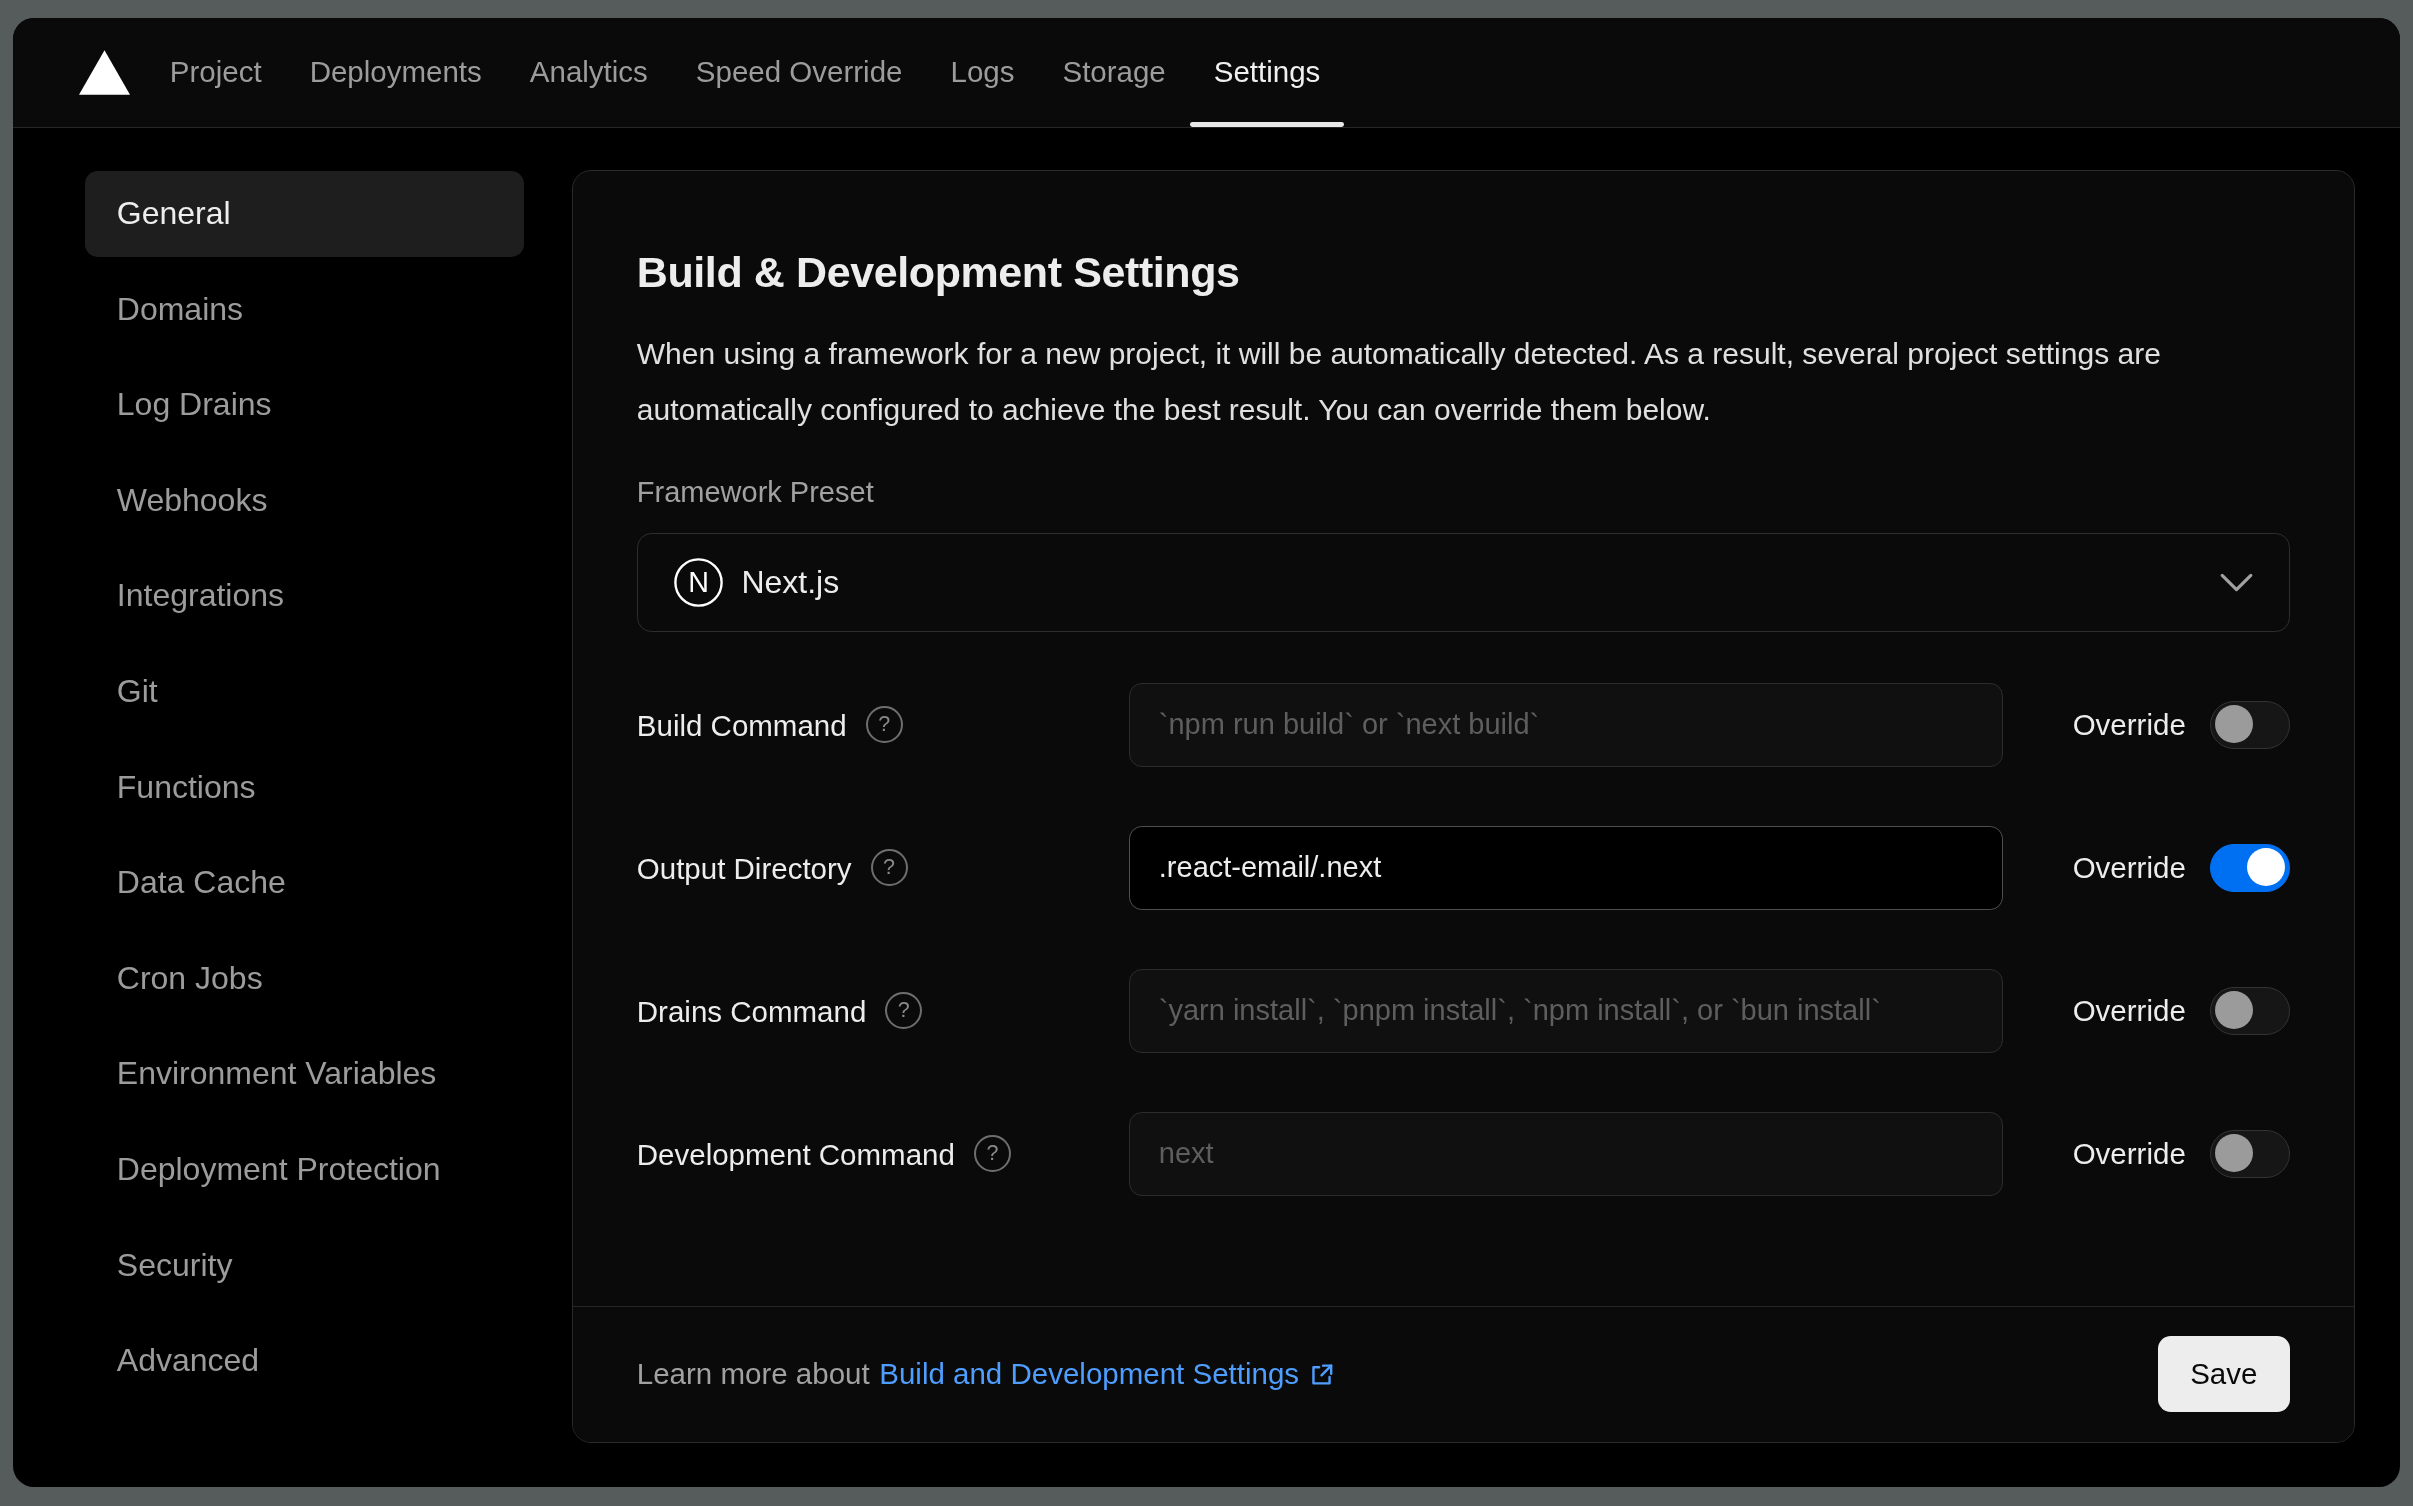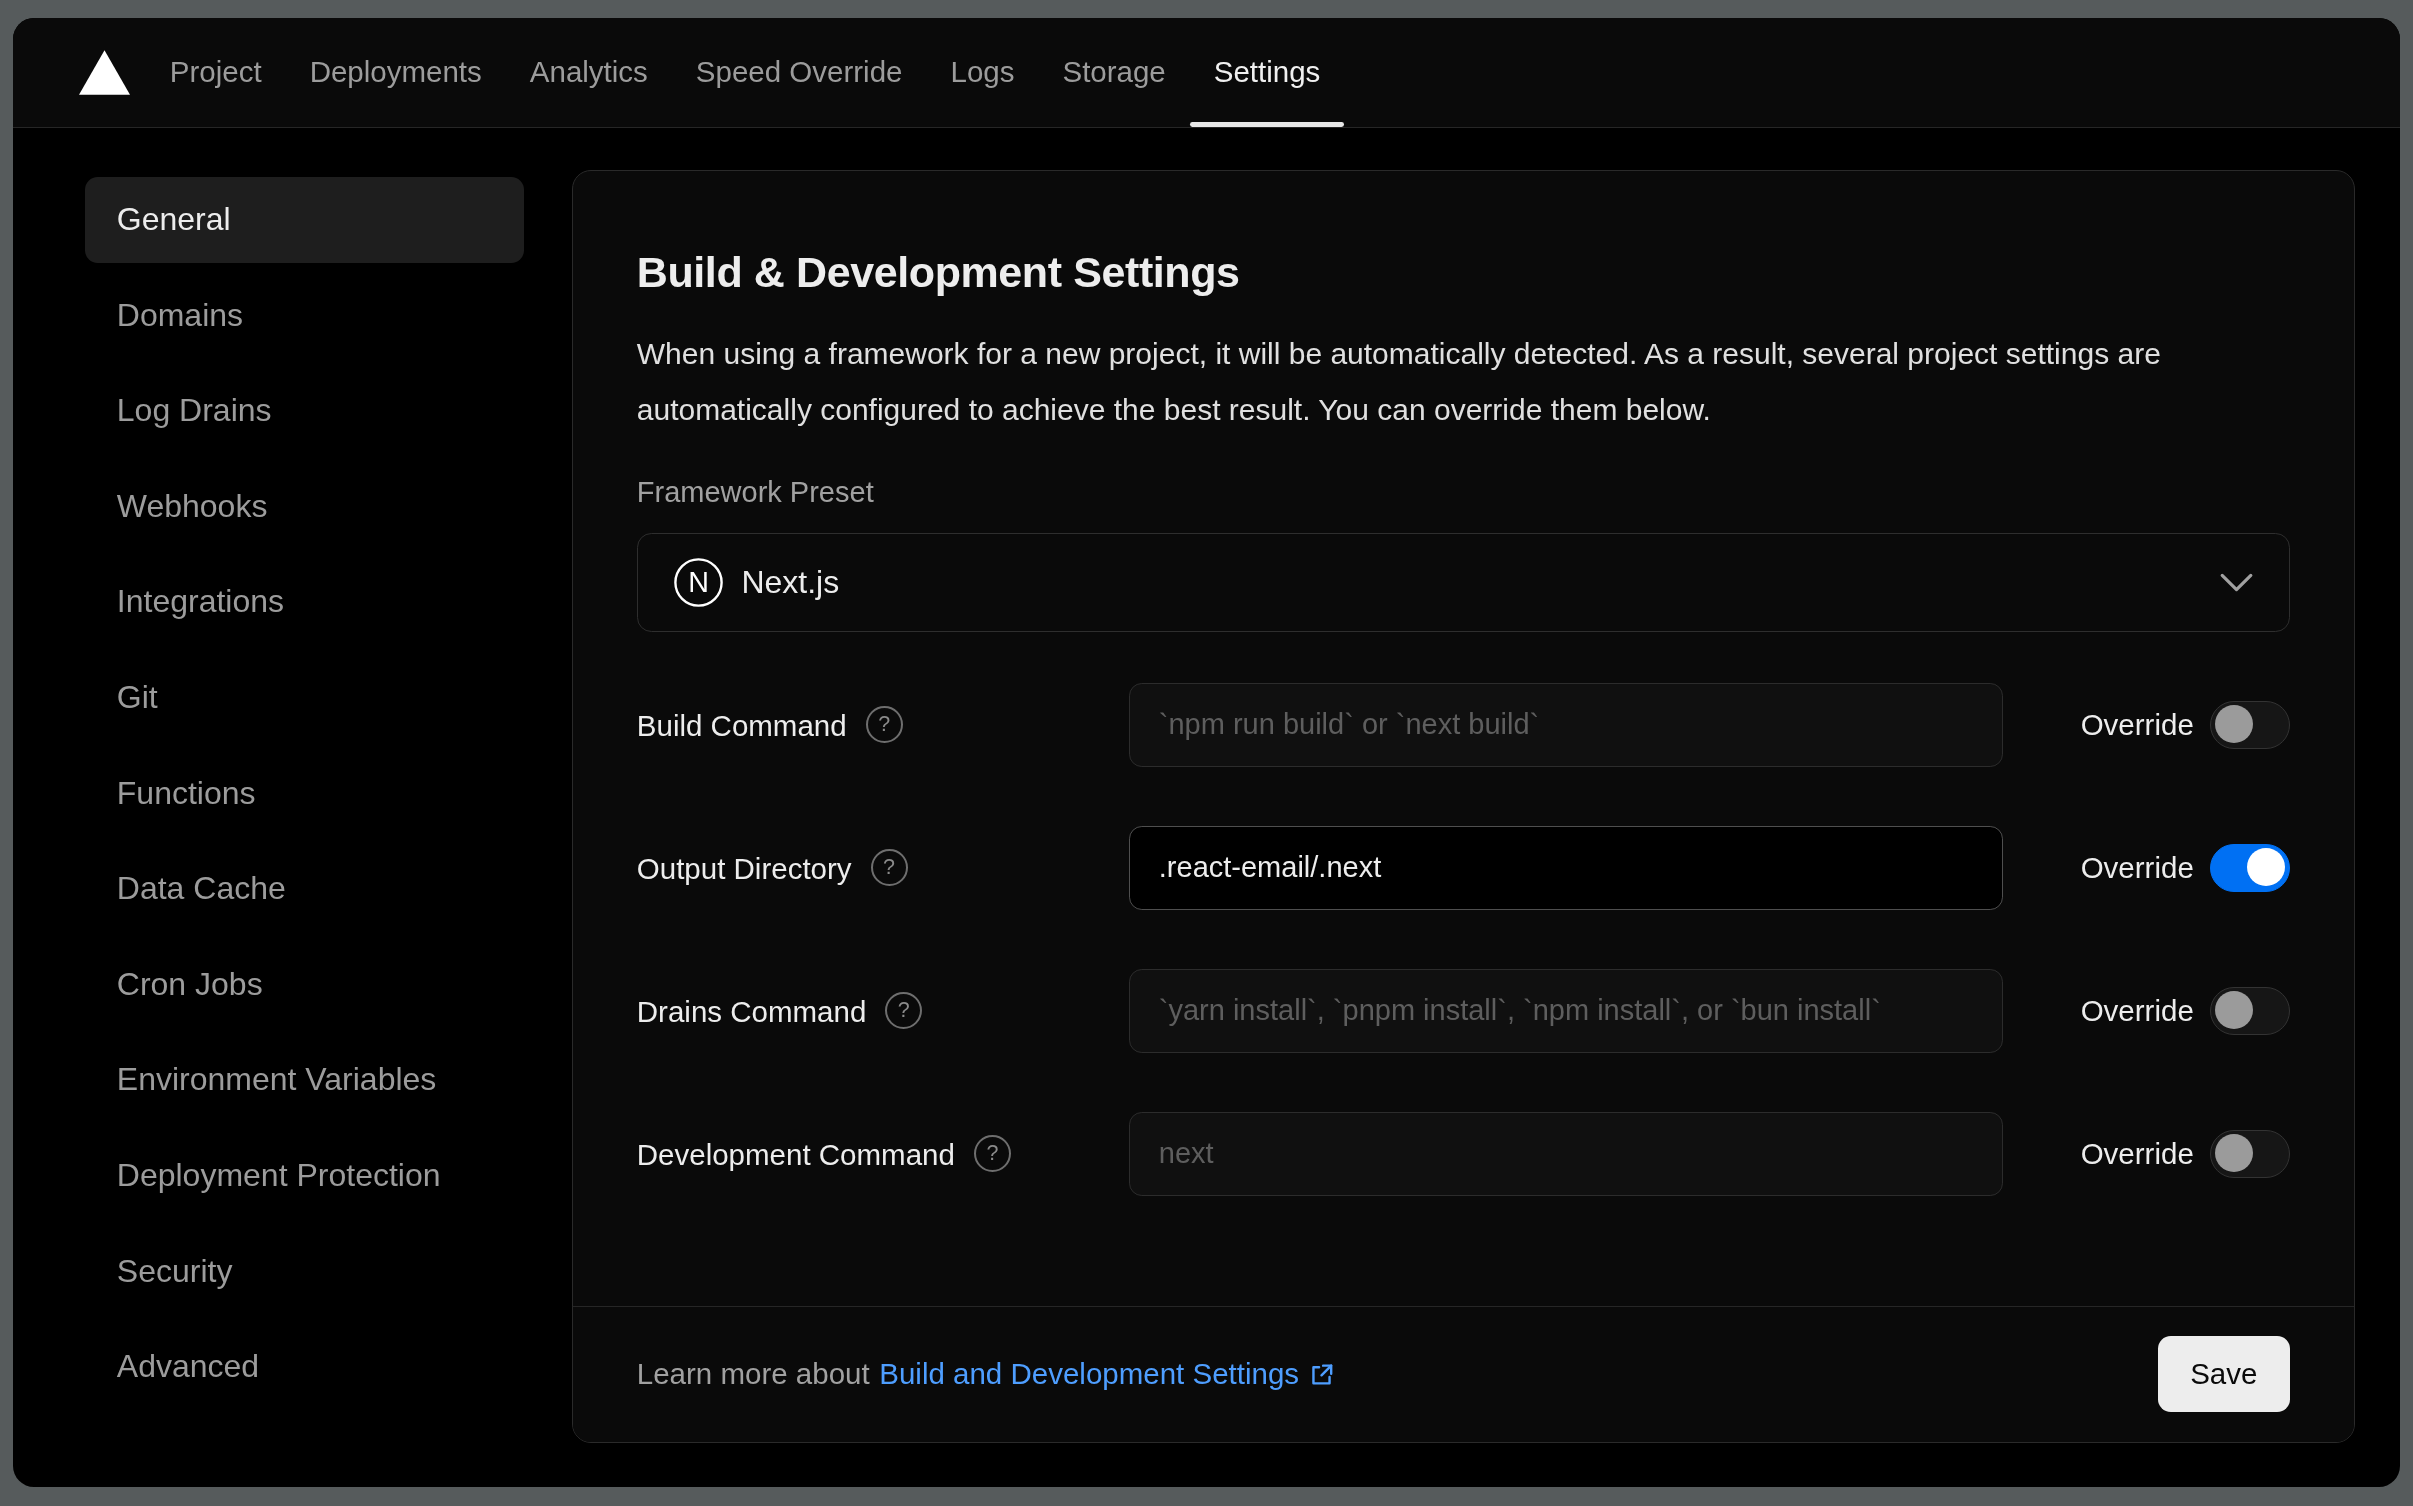--- a/index.html
+++ b/index.html
@@ -22,21 +22,21 @@
   .nav-item.active::after { content:""; position:absolute; left:-24px; right:-24px;
               bottom:0px; height:4.8px; background:#e8e8e8; border-radius:2.4px; }
 
   
   .content { flex:1; display:flex; align-items:flex-start; }
 
   
   .sidebar { width:439px; flex:none; margin:43px 0 0 72px; }
   .side-item { height:86px; margin-bottom:9.6px; border-radius:12.8px;
                display:flex; align-items:center; padding:0 32px;
-               font-size:32px; color:#9c9c9c; cursor:pointer; white-space:nowrap;margin-top:6px; }
+               font-size:32px; color:#9c9c9c; cursor:pointer; white-space:nowrap; }
   .side-item.active { background:#1e1e1e; color:#ededed; }
 
   
   .card { width:1783px; height:1273px; margin:42px 0 0 48px;
           background:#0a0a0a; border:1.6px solid #2a2a2a; border-radius:19px;
           display:flex; flex-direction:column; overflow:hidden; }
   .card-body { padding:77px 64px 0 64px; }
 
   .card-title { font-size:43px; font-weight:700; color:#ededed; letter-spacing:-0.4px; }
   .card-desc  { margin-top:29px; width:1668px; font-size:30px; line-height:56px; color:#e0e0e0; }
@@ -52,21 +52,21 @@
   .row-label { display:flex; align-items:flex-end; gap:19px; font-size:29.5px; color:#ededed; white-space:nowrap; }
   .help { width:37px; height:37px; flex:none; border:2.4px solid #6e6e6e; border-radius:50%;
           color:#8a8a8a; font-size:21.5px; display:flex; align-items:center; justify-content:center; cursor:pointer; }
   .tinput { width:100%; height:84px; border:1.6px solid #2c2c2c; border-radius:12.8px;
             background:#101010; color:#ededed; font-size:29px; padding:0 29px;
             font-family:"Liberation Sans","DejaVu Sans",sans-serif;
             text-overflow:ellipsis; white-space:nowrap; overflow:hidden; outline:none;margin-left:8px; }
   .tinput::placeholder { color:#5e5e5e; }
   .tinput.enabled { background:#000; border-color:#4f4f4f; }
 
-  .override { margin-left:auto; display:flex; align-items:center; gap:16px; }
+  .override { margin-left:auto; display:flex; align-items:center; gap:24px; }
   .override-label { font-size:29.5px; color:#ededed; }
   .toggle { width:80px; height:48px; border-radius:24px; background:#161616;
             border:1.6px solid #333; position:relative; cursor:pointer; flex:none; }
   .toggle .knob { position:absolute; top:3.2px; left:4px; width:38px; height:38px;
                   border-radius:50%; background:#9b9b9b; }
   .toggle.on { background:#0070f3; border-color:#0070f3; }
   .toggle.on .knob { left:auto; right:4px; background:#fff; }
 
   .card-footer { margin-top:auto; height:136px; flex:none; border-top:1.6px solid #262626;
                  display:flex; align-items:center; padding:0 64px; background:#0a0a0a; }

